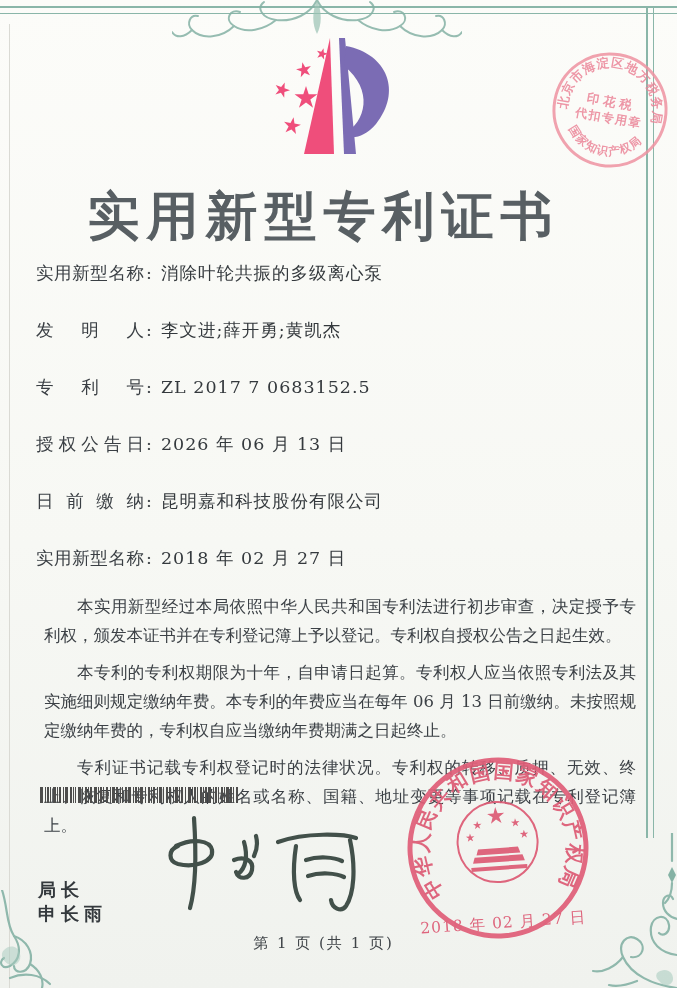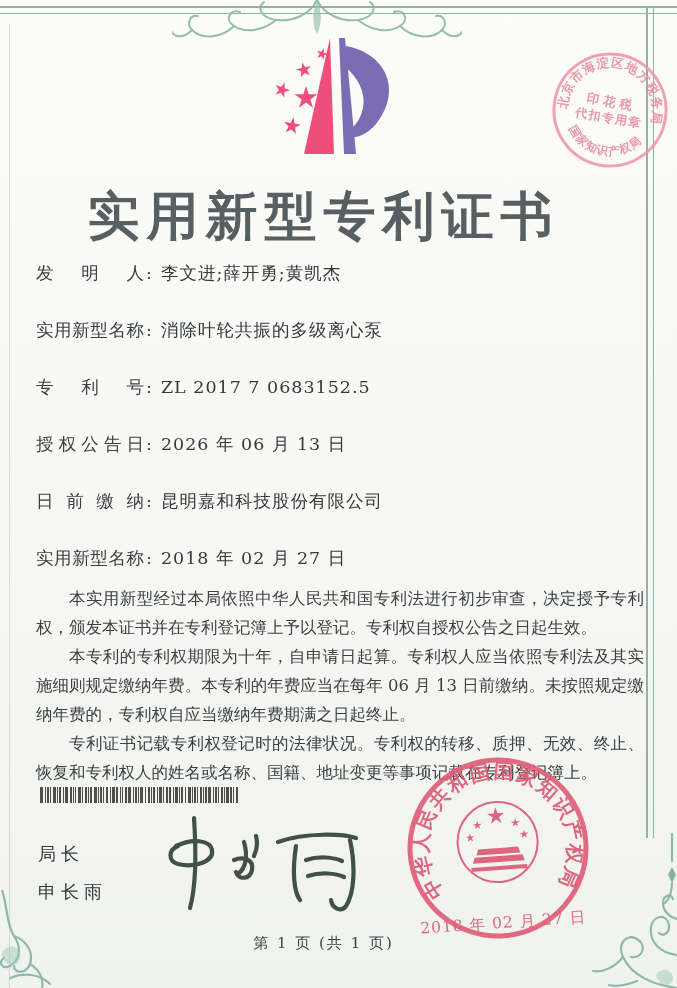--- a/index.html
+++ b/index.html
@@ -30,32 +30,32 @@
 
   .fields{position:absolute;left:36px;top:260px;width:600px;}
   .field{margin-bottom:30px;font-size:17.5px;line-height:27px;color:#34393d;white-space:nowrap;}
   .flabel{display:inline-block;width:108px;text-align:justify;text-align-last:justify;
     -moz-text-align-last:justify;color:#3a3f44;}
   .colon{display:inline-block;margin:0 9px 0 2px;color:#3a3f44;}
   .fvalue{letter-spacing:1px;}
 
   .body-text{position:absolute;left:36px;top:584px;width:608px;font-size:16.5px;
     line-height:29px;color:#3c4146;text-align:justify;}
-  .body-text p{margin:0;text-indent:2em;}
+  .body-text p{margin:8px;text-indent:2em;}
 
   .barcode{position:absolute;left:40px;top:787px;height:16px;width:215px;
     display:flex;align-items:stretch;overflow:hidden;}
   .barcode span{flex:none;height:100%;}
   .barcode .bar{background:#4d4d4c;}
   .barcode .gap{background:transparent;}
 
-  .sig-block{position:absolute;left:38px;top:842px;color:#34393d;}
+  .sig-block{position:absolute;left:38px;top:878px;color:#34393d;font-weight:bold;}
   .sig-title{font-size:18px;letter-spacing:5px;
     font-family:"DejaVu Sans","Liberation Sans",sans-serif;}
-  .sig-name{font-size:18px;letter-spacing:5px;margin-top:14px;
+  .sig-name{font-size:18px;letter-spacing:5px;margin-top:0;
     font-family:"DejaVu Sans","Liberation Sans",sans-serif;}
   .sig-script{position:absolute;left:148px;top:808px;}
 
   .seal-main{position:absolute;left:400px;top:750px;transform:rotate(-4deg);opacity:0.92;}
   .seal-tax{position:absolute;left:546px;top:46px;transform:rotate(10deg);opacity:0.85;}
 
   .footer{position:absolute;left:0;right:30px;top:934px;text-align:center;
     font-size:15px;letter-spacing:2px;color:#3e4347;}
 </style>
 </head>
@@ -121,24 +121,24 @@
       <use href="#star" transform="translate(20,56) rotate(20) scale(8)"></use>
       <use href="#star" transform="translate(44,64) scale(12)"></use>
       <use href="#star" transform="translate(30,92) rotate(10) scale(9)"></use>
     </g>
   </svg>
 
   <div class="title">实用新型专利证书</div>
 
   <div class="fields">
     <div class="field">
+      <span class="flabel">实用新型名称</span><span class="colon">:</span><span class="fvalue">消除叶轮共振的多级离心泵</span>
+    </div>
+    <div class="field">
       <span class="flabel">发明人</span><span class="colon">:</span><span class="fvalue">李文进;薛开勇;黄凯杰</span>
-    </div>
-    <div class="field">
-      <span class="flabel">实用新型名称</span><span class="colon">:</span><span class="fvalue">消除叶轮共振的多级离心泵</span>
     </div>
     <div class="field">
       <span class="flabel">专利号</span><span class="colon">:</span><span class="fvalue">ZL 2017 7 0683152.5</span>
     </div>
     <div class="field">
       <span class="flabel">授权公告日</span><span class="colon">:</span><span class="fvalue">2026 年 06 月 13 日</span>
     </div>
     <div class="field">
       <span class="flabel">日前缴纳</span><span class="colon">:</span><span class="fvalue">昆明嘉和科技股份有限公司</span>
     </div>

